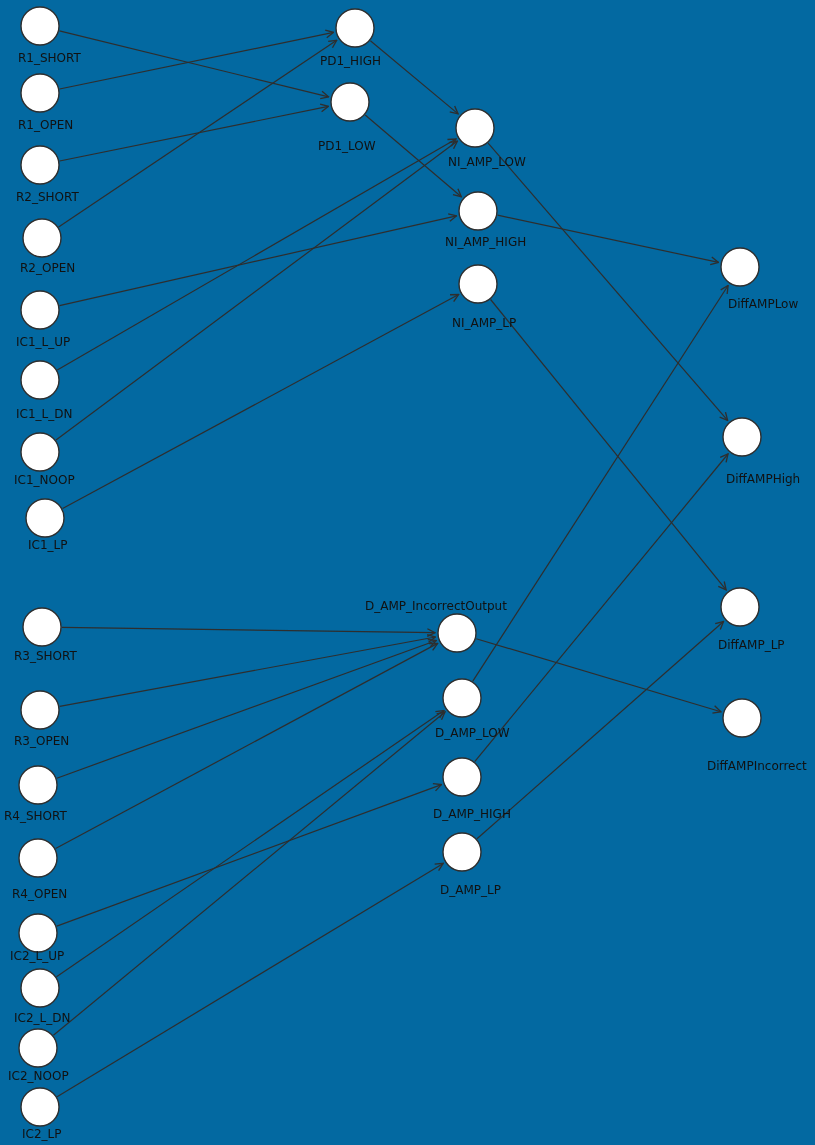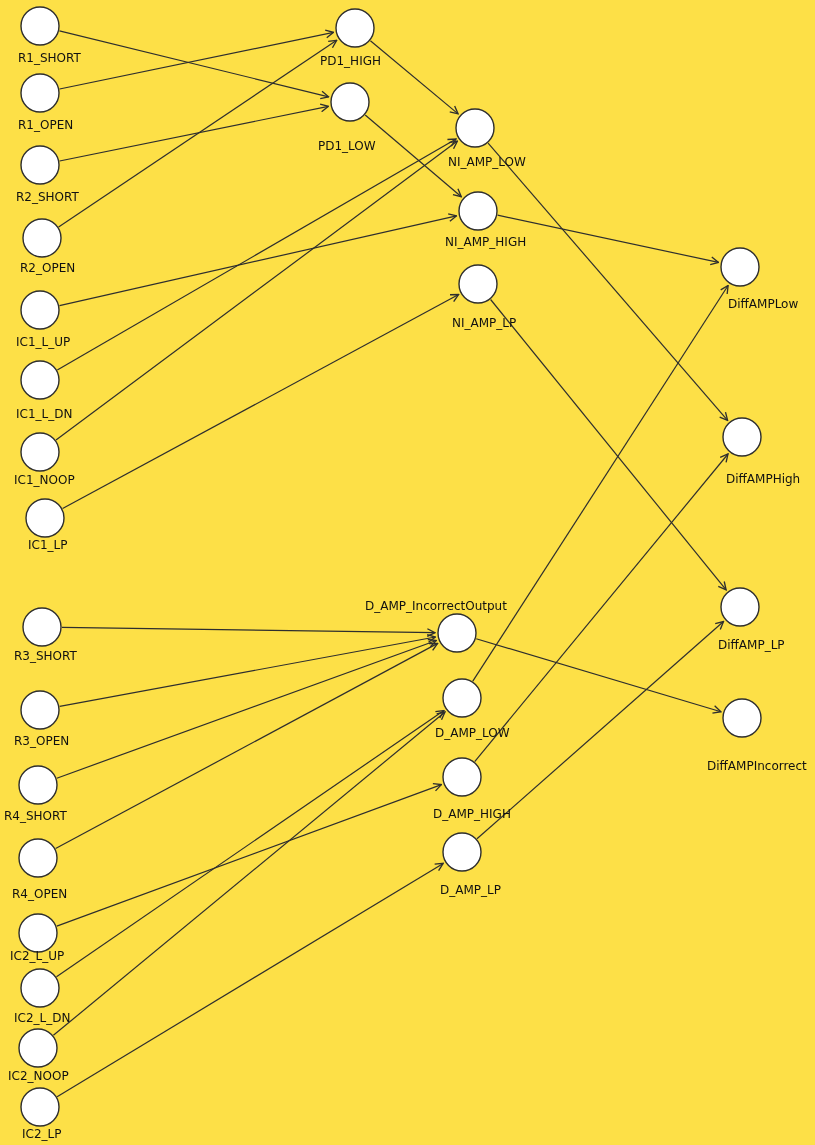--- a/index.html
+++ b/index.html
@@ -21,21 +21,21 @@
     top: 0;
   }
   #graph-svg text {
     font-family: "DejaVu Sans", "Liberation Sans", sans-serif;
     font-size: 12px;
   }
 </style>
 </head>
 <body>
 
-<div id="stage" style="background: #fde047;">
+<div id="stage" style="background: #0369a1;">
   <svg id="graph-svg" width="815" height="1145" viewBox="0 0 815 1145">
     <defs>
       <marker id="arrowhead" viewBox="0 0 10 10" refX="9" refY="5" markerWidth="8" markerHeight="8" orient="auto">
         <path id="arrowhead-path" d="M1,1 L9,5 L1,9" fill="none" stroke="#2e2e2e" stroke-width="1.4"></path>
       </marker>
     </defs>
     <g id="edges-layer">
         <line x1="59.4" y1="30.8" x2="328.6" y2="96.8" stroke="#2e2e2e" stroke-width="1.2" marker-end="url(#arrowhead)"></line>
         <line x1="59.6" y1="89.0" x2="333.5" y2="32.4" stroke="#2e2e2e" stroke-width="1.2" marker-end="url(#arrowhead)"></line>
         <line x1="59.6" y1="161.0" x2="328.4" y2="106.4" stroke="#2e2e2e" stroke-width="1.2" marker-end="url(#arrowhead)"></line>

